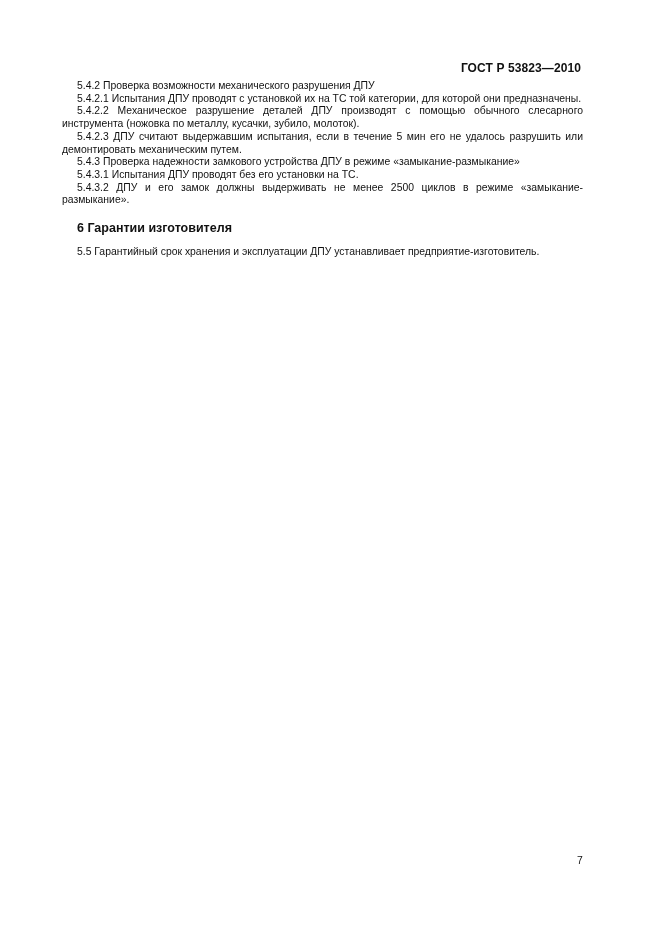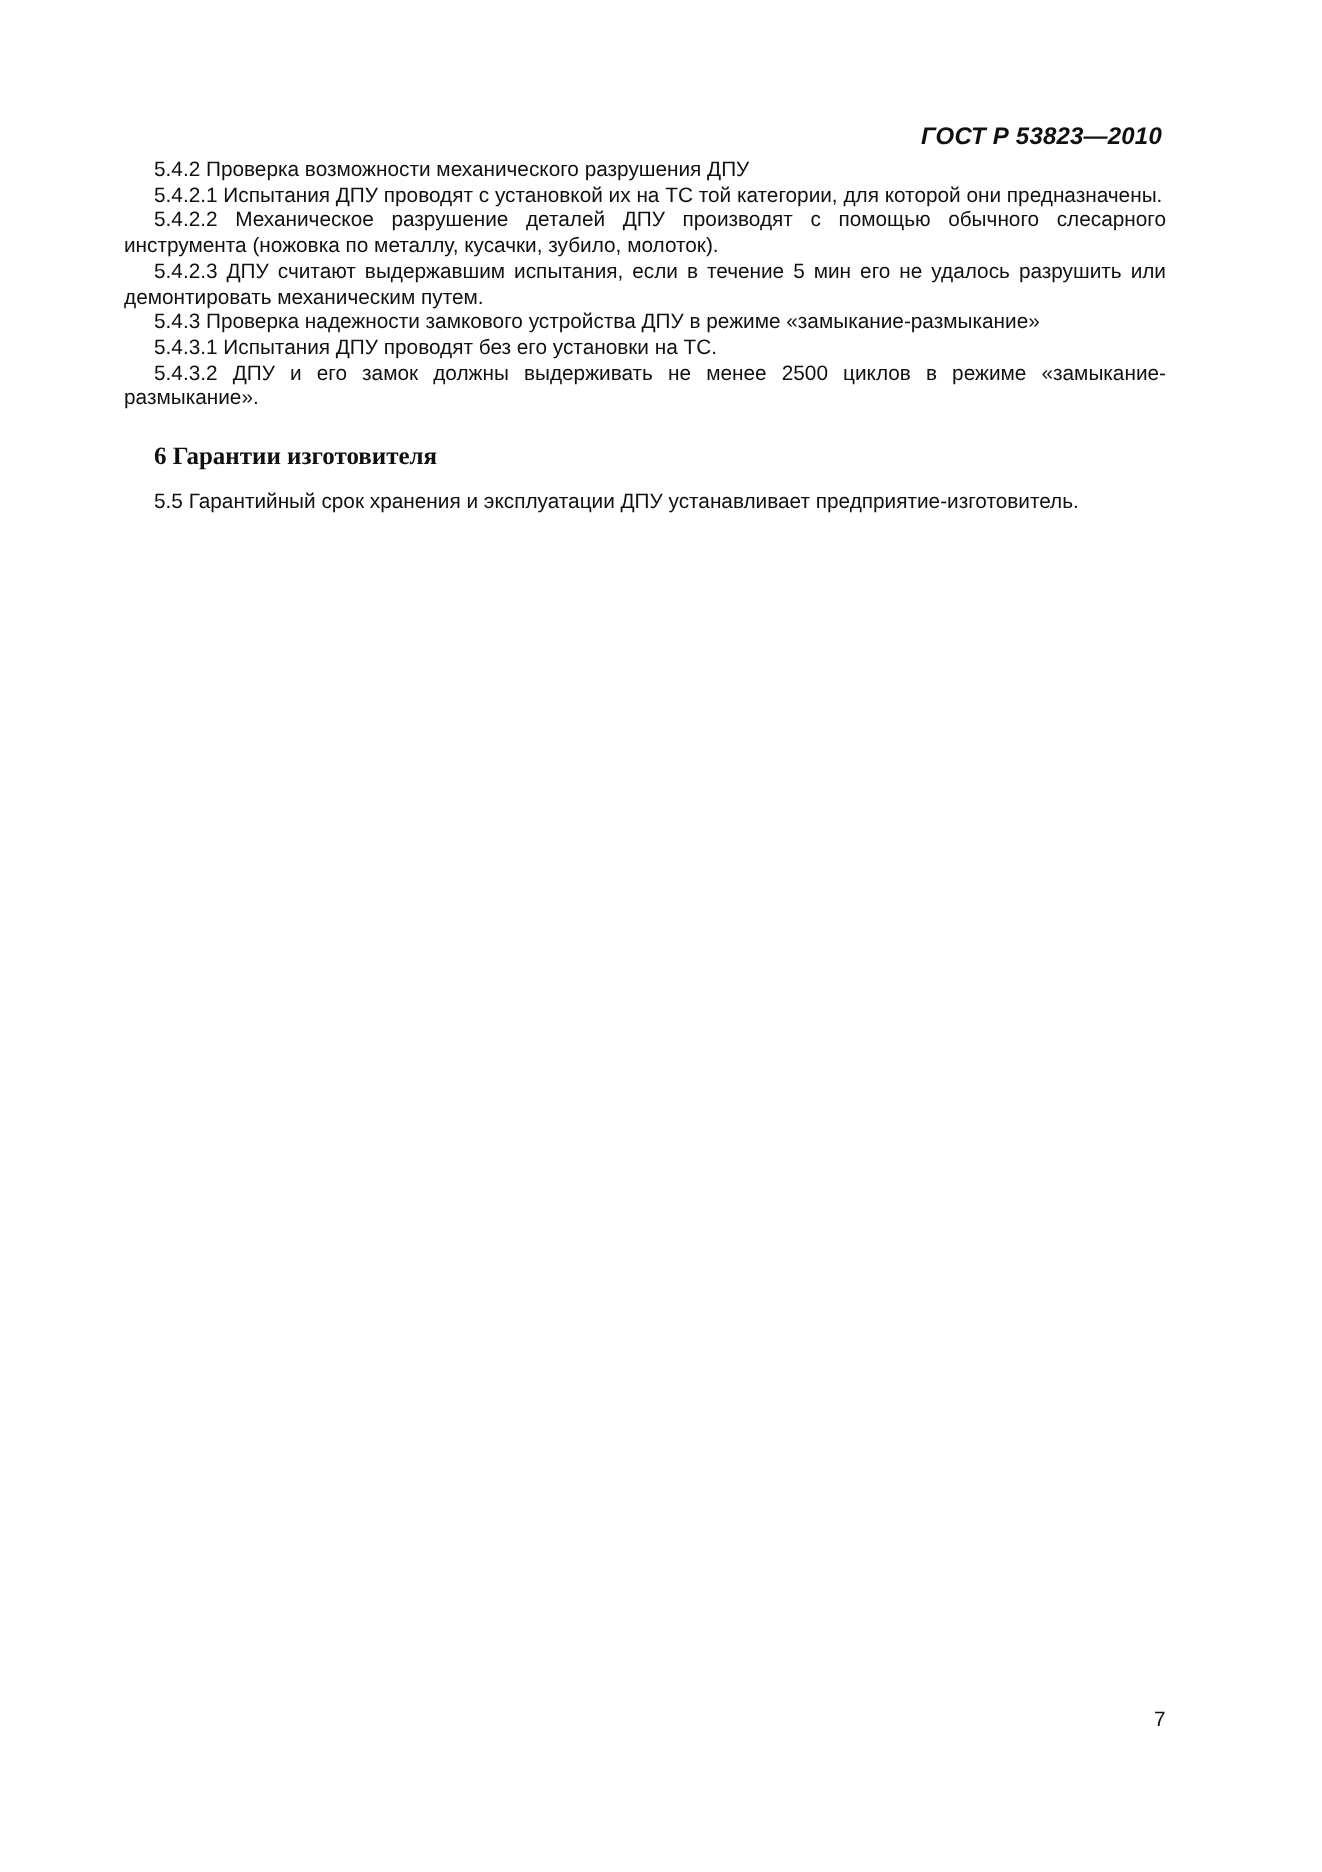--- a/index.html
+++ b/index.html
@@ -1,21 +1,21 @@
 <!DOCTYPE html>
 <html><head>
   <meta charset="utf-8">
   <style>
     html, body { margin: 0; padding: 0; background: #ffffff; }
     body { width: 661px; height: 936px; position: relative; overflow: hidden;
            font-family: "Liberation Sans", sans-serif; color: #111; }
-    .page-header { position: absolute; top: 61px; right: 80px; font-size: 12px; font-weight: bold; letter-spacing: 0.1px; font-style: italic; }
+    .page-header { position: absolute; top: 61px; right: 80px; font-size: 12px; font-weight: bold; letter-spacing: 0.1px; }
     .content { position: absolute; left: 62px; top: 80px; width: 521px; font-size: 10.4px; line-height: 12.7px; }
     .p { text-align: justify; text-indent: 15px; margin: 0; }
-    .section-title { font-size: 12.5px; font-weight: bold; margin: 13px 0 10px 15px; line-height: 16px; font-family: Liberation Serif, serif; }
+    .section-title { font-size: 12.5px; font-weight: bold; margin: 13px 0 10px 15px; line-height: 16px; }
     .page-number { position: absolute; top: 855px; left: 577px; font-size: 10.4px; }
   </style>
 </head>
 <body>
 
 <div class="page-header">ГОСТ Р 53823—2010</div>
 
 <div class="content">
   <p class="p">5.4.2  Проверка возможности механического разрушения ДПУ</p>
   <p class="p">5.4.2.1  Испытания ДПУ проводят с установкой их на ТС той категории, для которой они предназначены.</p>

